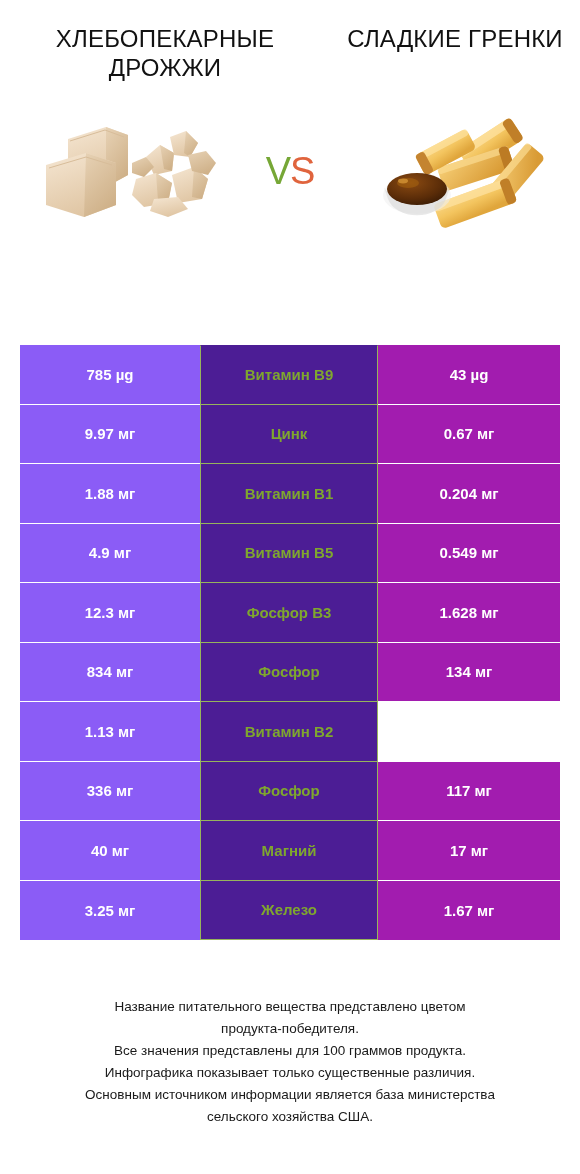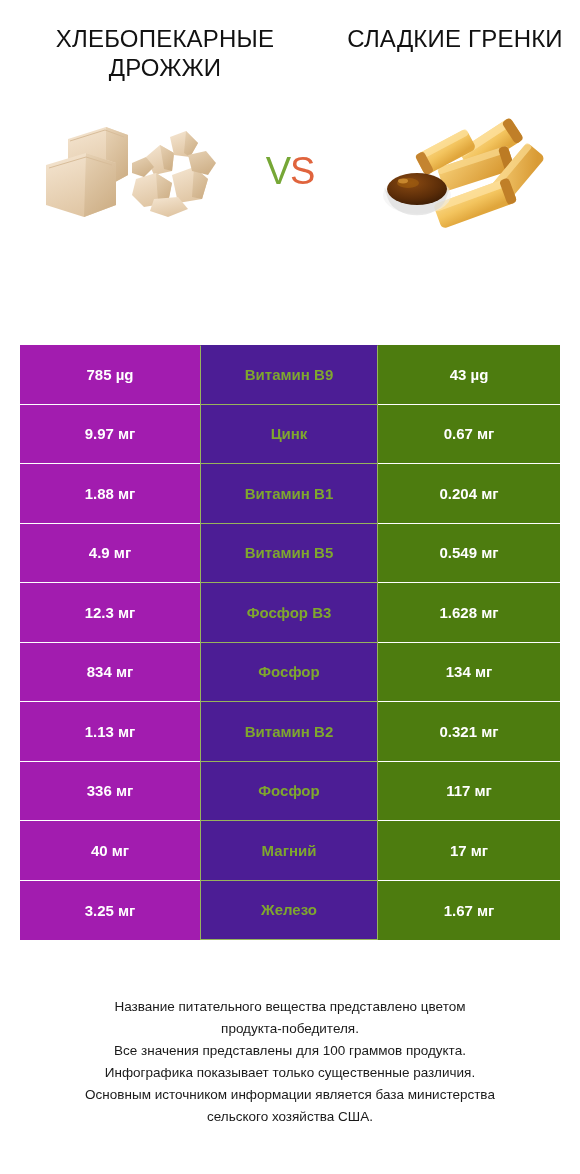--- a/index.html
+++ b/index.html
@@ -56,31 +56,31 @@
   }
   .row { display:flex; height:59.5px; }
   .cell {
     display:flex;
     align-items:center;
     justify-content:center;
     font-size:15px;
     font-weight:700;
     text-align:center;
   }
-  .cell.win   { width:180px; background:#a21caf; color:#ffffff; border-bottom:1.5px solid #ffffff; }
+  .cell.win   { width:180px; background:#8b5cf6; color:#ffffff; border-bottom:1.5px solid #ffffff; }
   .cell.label {
     width:178px;
     background:#4c1d95;
     color:#7fa72e;
     border-bottom:1px solid #97b45c;
     border-left:1px solid #97b45c;
     border-right:1px solid #97b45c;
     font-size:15px;
   }
-  .cell.lose  { width:182px; background:#4d7c0f; color:#ffffff; border-bottom:1.5px solid #ffffff; }
+  .cell.lose  { width:182px; background:#a21caf; color:#ffffff; border-bottom:1.5px solid #ffffff; }
   .row:first-child .cell.label { border-top:1px solid transparent; }
   .row:last-child .cell.win,
   .row:last-child .cell.lose  { border-bottom:none; }
 
   
   .footer {
     position:absolute;
     left:0; right:0;
     top:995px;
     text-align:center;
@@ -229,21 +229,20 @@
 
   <div class="row">
     <div class="cell win">834 мг</div>
     <div class="cell label">Фосфор</div>
     <div class="cell lose">134 мг</div>
   </div>
 
   <div class="row">
     <div class="cell win">1.13 мг</div>
     <div class="cell label">Витамин B2</div>
-    <div class="cell lose">0.321 мг</div>
   </div>
 
   <div class="row">
     <div class="cell win">336 мг</div>
     <div class="cell label">Фосфор</div>
     <div class="cell lose">117 мг</div>
   </div>
 
   <div class="row">
     <div class="cell win">40 мг</div>

